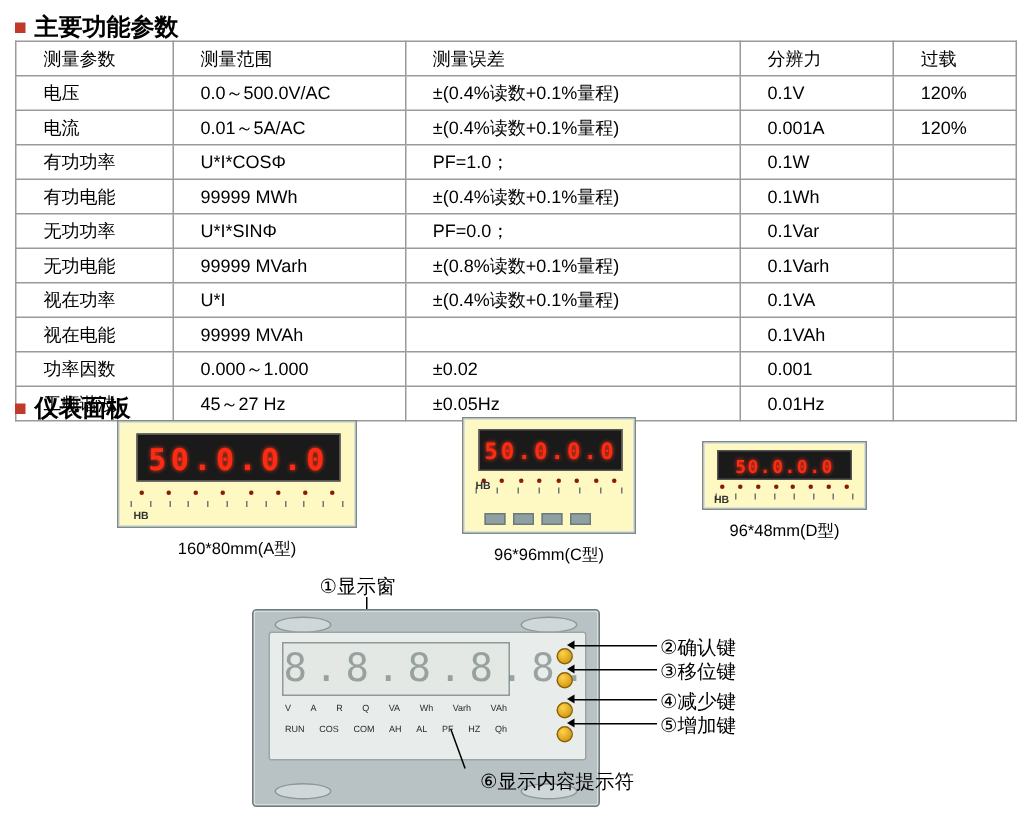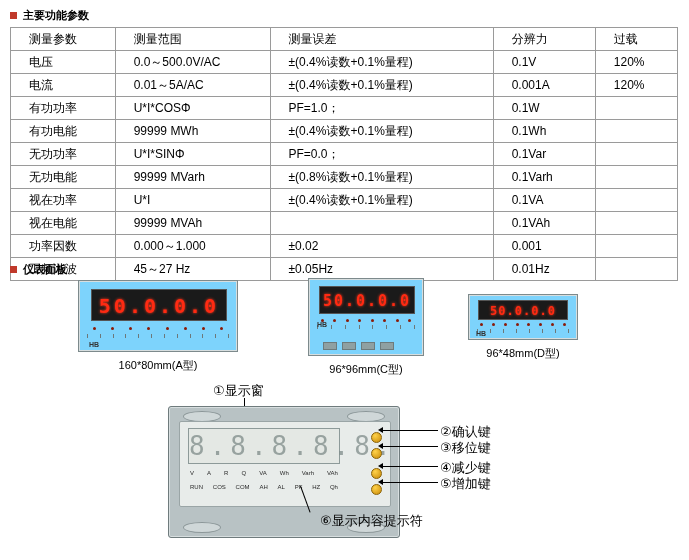--- a/index.html
+++ b/index.html
@@ -6,21 +6,21 @@
   body{
     width:689px;height:560px;
     background:#ffffff;
     font-family:"Liberation Sans","DejaVu Sans",sans-serif;
     font-size:12px;color:#000;
     position:relative;
     overflow:hidden;
   }
   .section-head{
     display:flex;align-items:center;gap:6px;
-    font-size:11px;font-weight:bold;color:#000;
+    font-size:16px;font-weight:bold;color:#000;
   }
   .bullet{
     width:7px;height:7px;background:#c0392b;display:inline-block;
   }
   #sec1{position:absolute;left:10px;top:8px;}
   table.params{
     position:absolute;left:10px;top:27px;
     border-collapse:collapse;
     width:668px;
     font-size:12px;
@@ -40,21 +40,21 @@
   .c4{width:60px;}
 
   #sec2{position:absolute;left:10px;top:262px;}
 
   
   .meters{position:absolute;left:0;top:280px;width:689px;height:100px;}
   .meter-wrap{position:absolute;text-align:center;}
   .meter-cap{font-size:11px;margin-top:6px;white-space:nowrap;}
 
   .meter{
-    background:#7dd3fc;
+    background:#fef9c3;
     border:1px solid #7d8a8c;
     box-sizing:border-box;
     position:relative;
     box-shadow:inset 0 0 0 1px #d7dedf;
     padding-left:16px;
   }
   .meter .screen{
     position:absolute;
     background:#1a1a1a;
     border:1px solid #555;

